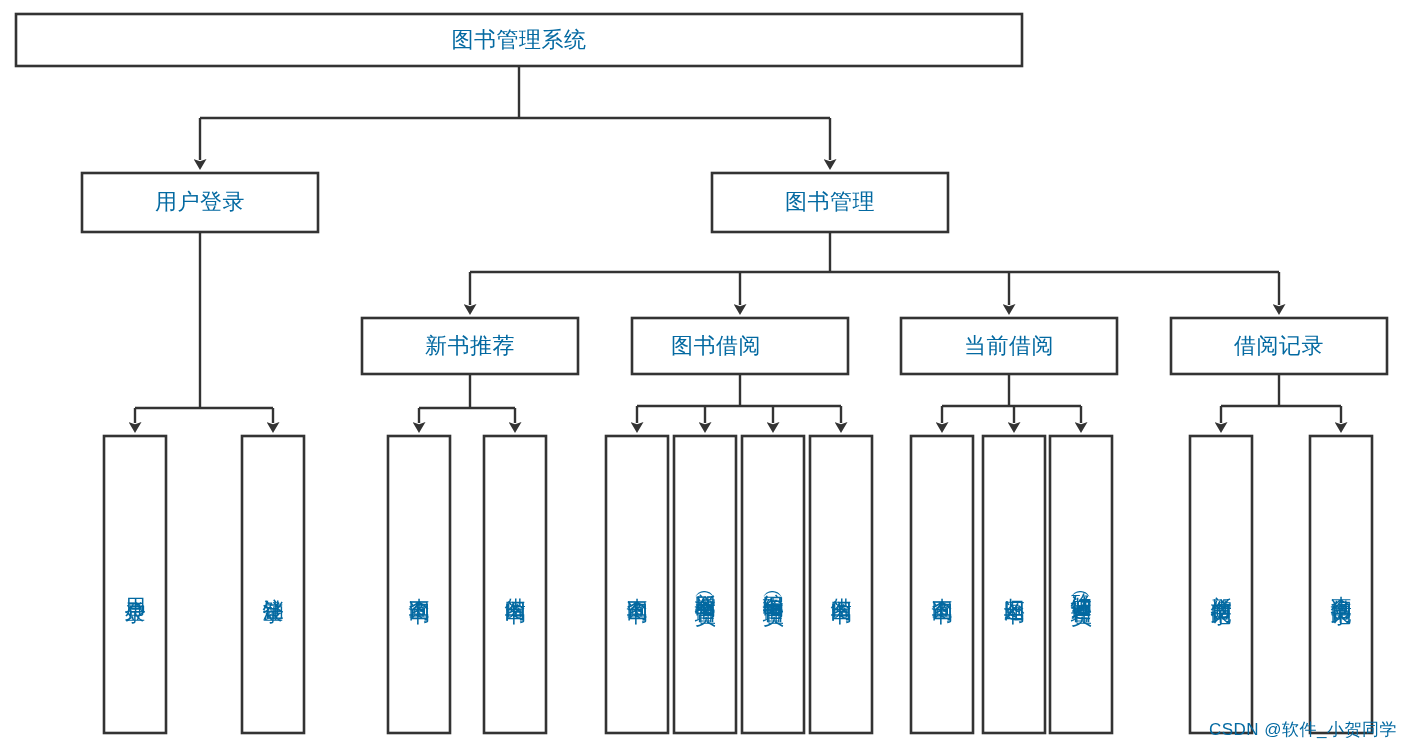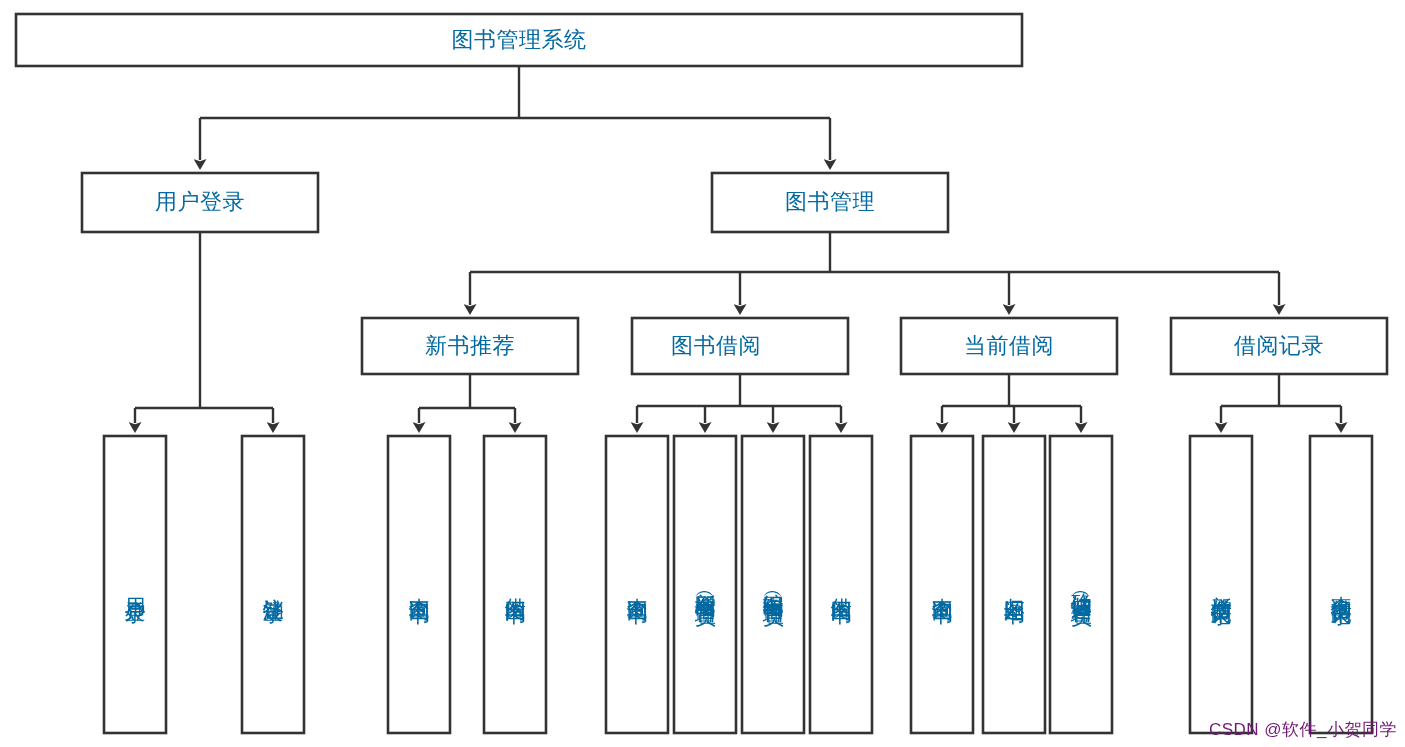--- a/index.html
+++ b/index.html
@@ -59,21 +59,21 @@
     line-height: 1.25;
     letter-spacing: 2px;
     align-items: center;
     justify-content: center;
   }
   .watermark {
     position: absolute;
     right: 8px;
     bottom: 6px;
     font-size: 17px;
-    color: #701a75;
+    color: #0369a1;
     letter-spacing: 0.5px;
     white-space: nowrap;
     font-family: "Liberation Sans", "DejaVu Sans", sans-serif;
   }
 </style>
 </head>
 <body>
 
 <div id="canvas-wrap">
 

